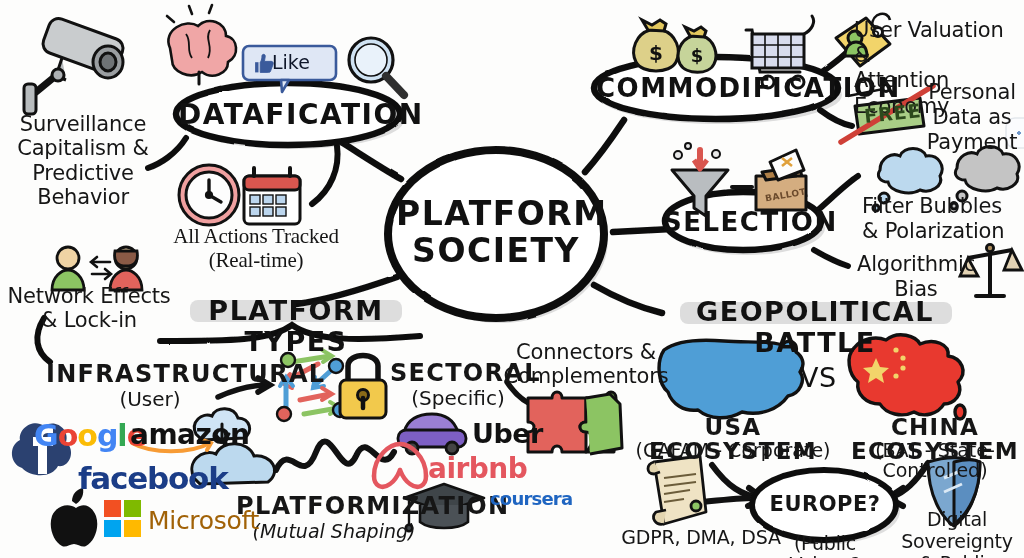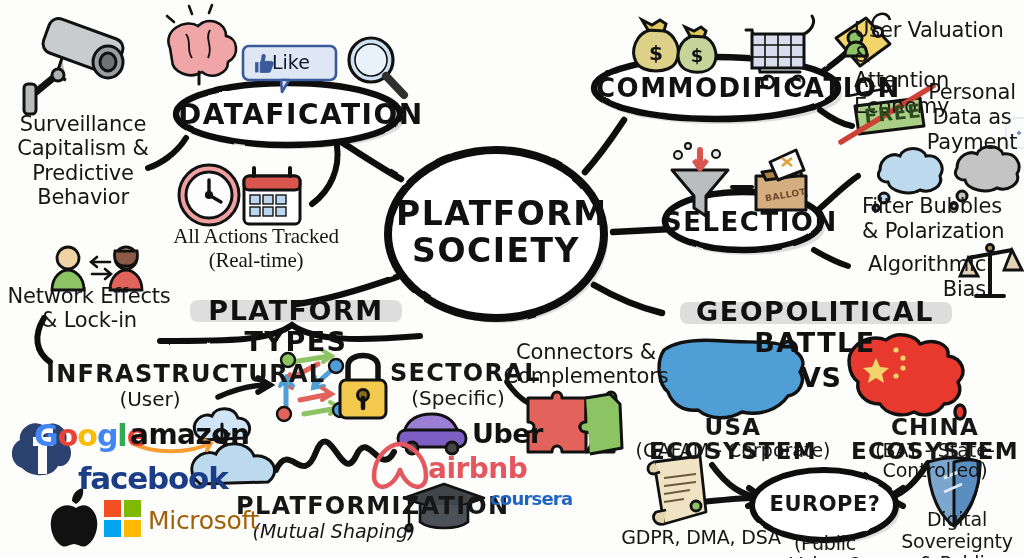--- a/index.html
+++ b/index.html
@@ -56,21 +56,21 @@
   .google span:nth-child(3){color:#FBBC05}
   .google span:nth-child(4){color:#4285F4}
   .google span:nth-child(5){color:#34A853}
   .google span:nth-child(6){color:#EA4335}
   .amazon { font-size: 28px; color:#111; letter-spacing:-0.5px; }
   .facebook { font-size: 31px; color:#1B3D87; letter-spacing:-1.2px; }
   .microsoft { font-size: 25px; color:#a16207; font-weight:400; letter-spacing:-0.3px;}
   .uber { font-size: 27px; color:#111; letter-spacing:-0.5px;}
   .airbnb { font-size: 28px; color:#E4575F; letter-spacing:-0.5px;}
   .coursera { font-size: 18px; color:#1F65C1; letter-spacing:-0.8px;}
-  .vs { font-size: 27px; font-weight:700; color:#111; letter-spacing:0.5px;}
+  .vs { font-size: 27px; font-weight:400; color:#111; letter-spacing:0.5px;}
   .likeword { font-size: 19px; color:#0f172a; font-weight:400;}
   .ballotword { font-size: 9px; color:#6b4a2c; font-weight:700; letter-spacing:0.4px;}
   .freeword { font-size: 19px; color:#2c4a1c; font-weight:700; letter-spacing:1px;}
 </style>
 </head>
 <body>
 
 <div id="stage">
 
   <svg id="edges" viewBox="0 0 1024 558">
@@ -479,21 +479,21 @@
 
   <div class="lbl l note" style="left:920px; top:80px; width:104px; line-height:1.18;text-align:center;">Personal
 Data as
 Payment</div>
 
   <div class="freeword" style="position:absolute; left:864px; top:102px; transform:rotate(-6deg);">FREE</div>
 
   <div class="lbl l note" style="left:862px; top:180px; width:162px; line-height:1.18;margin-top:14px;">Filter Bubbles
 &amp; Polarization</div>
 
-  <div class="lbl c note" style="left:846px; top:252px; width:140px; line-height:1.18;text-align:right;">Algorithmic
+  <div class="lbl c note" style="left:846px; top:252px; width:140px; line-height:1.18;">Algorithmic
 Bias</div>
 
   <div class="ballotword" style="position:absolute; left:765px; top:190px; transform:rotate(-10deg);">BALLOT</div>
 
   <div class="lbl c note" style="left:0px; top:284px; width:178px; line-height:1.16;">Network Effects
 &amp; Lock-in</div>
 
   <div class="lbl c cap" style="left:46px; top:362px; width:214px; font-size:24px;">INFRASTRUCTURAL</div>
   <div class="lbl c sub" style="left:76px; top:389px; width:148px;">(User)</div>
 

